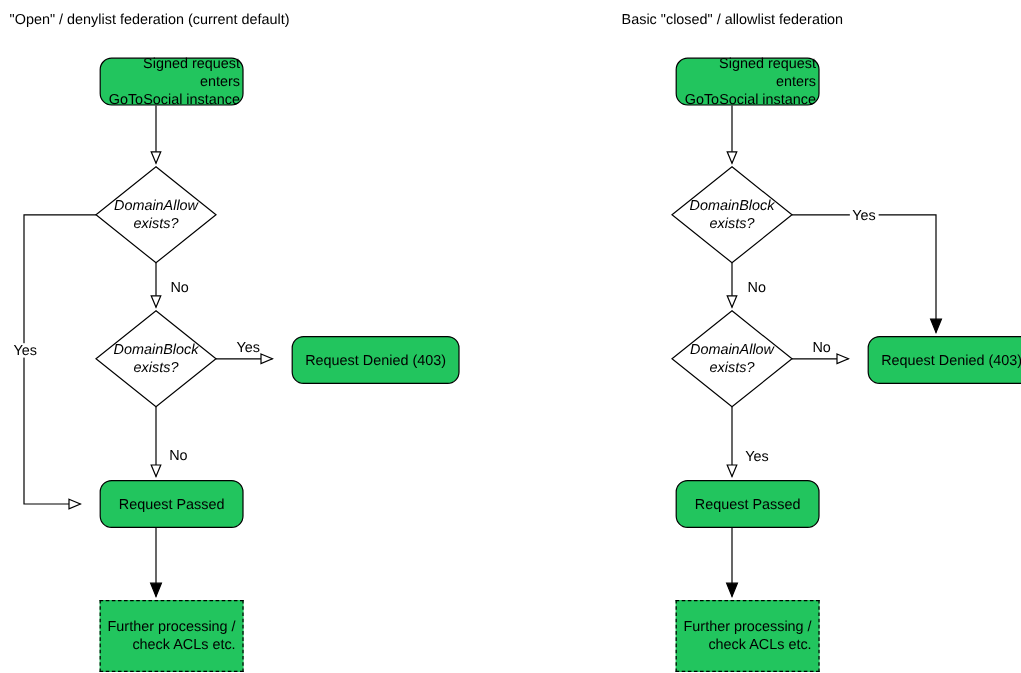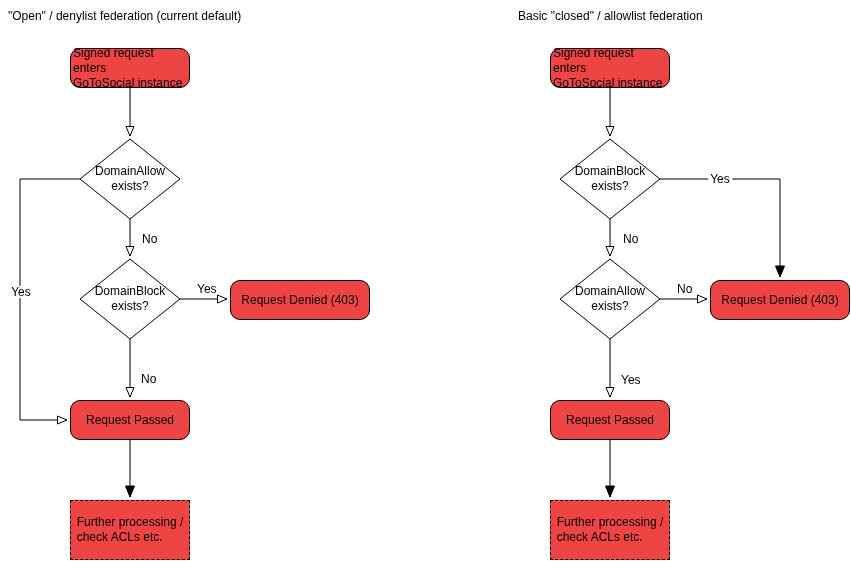--- a/index.html
+++ b/index.html
@@ -14,37 +14,39 @@
     overflow: hidden;
   }
   svg.wires { position: absolute; left: 0; top: 0; }
   .diagram-title { position: absolute; white-space: pre; }
   .node {
     position: absolute;
     box-sizing: border-box;
     display: flex;
     align-items: center;
     justify-content: center;
-    text-align: left;
+    text-align: right;
     white-space: pre-line;
     line-height: 15px;
     border: 1px solid #000000;
-    background: #ef4444;
+    background: #22c55e;
     padding: 2px;
+    margin-left: 13px;
   }
   .rounded { border-radius: 10px; }
   .dashed { border-style: dashed; }
   .diamond-label {
     position: absolute;
     display: flex;
     align-items: center;
     justify-content: center;
     text-align: center;
     white-space: pre-line;
     line-height: 15px;
+    font-style: italic;
   }
   .edge-label { position: absolute; line-height: 12px; }
   .on-line {
     transform: translate(-50%, -50%);
     background: #ffffff;
     padding: 0 2px;
   }
 </style>
 </head>
 <body>

